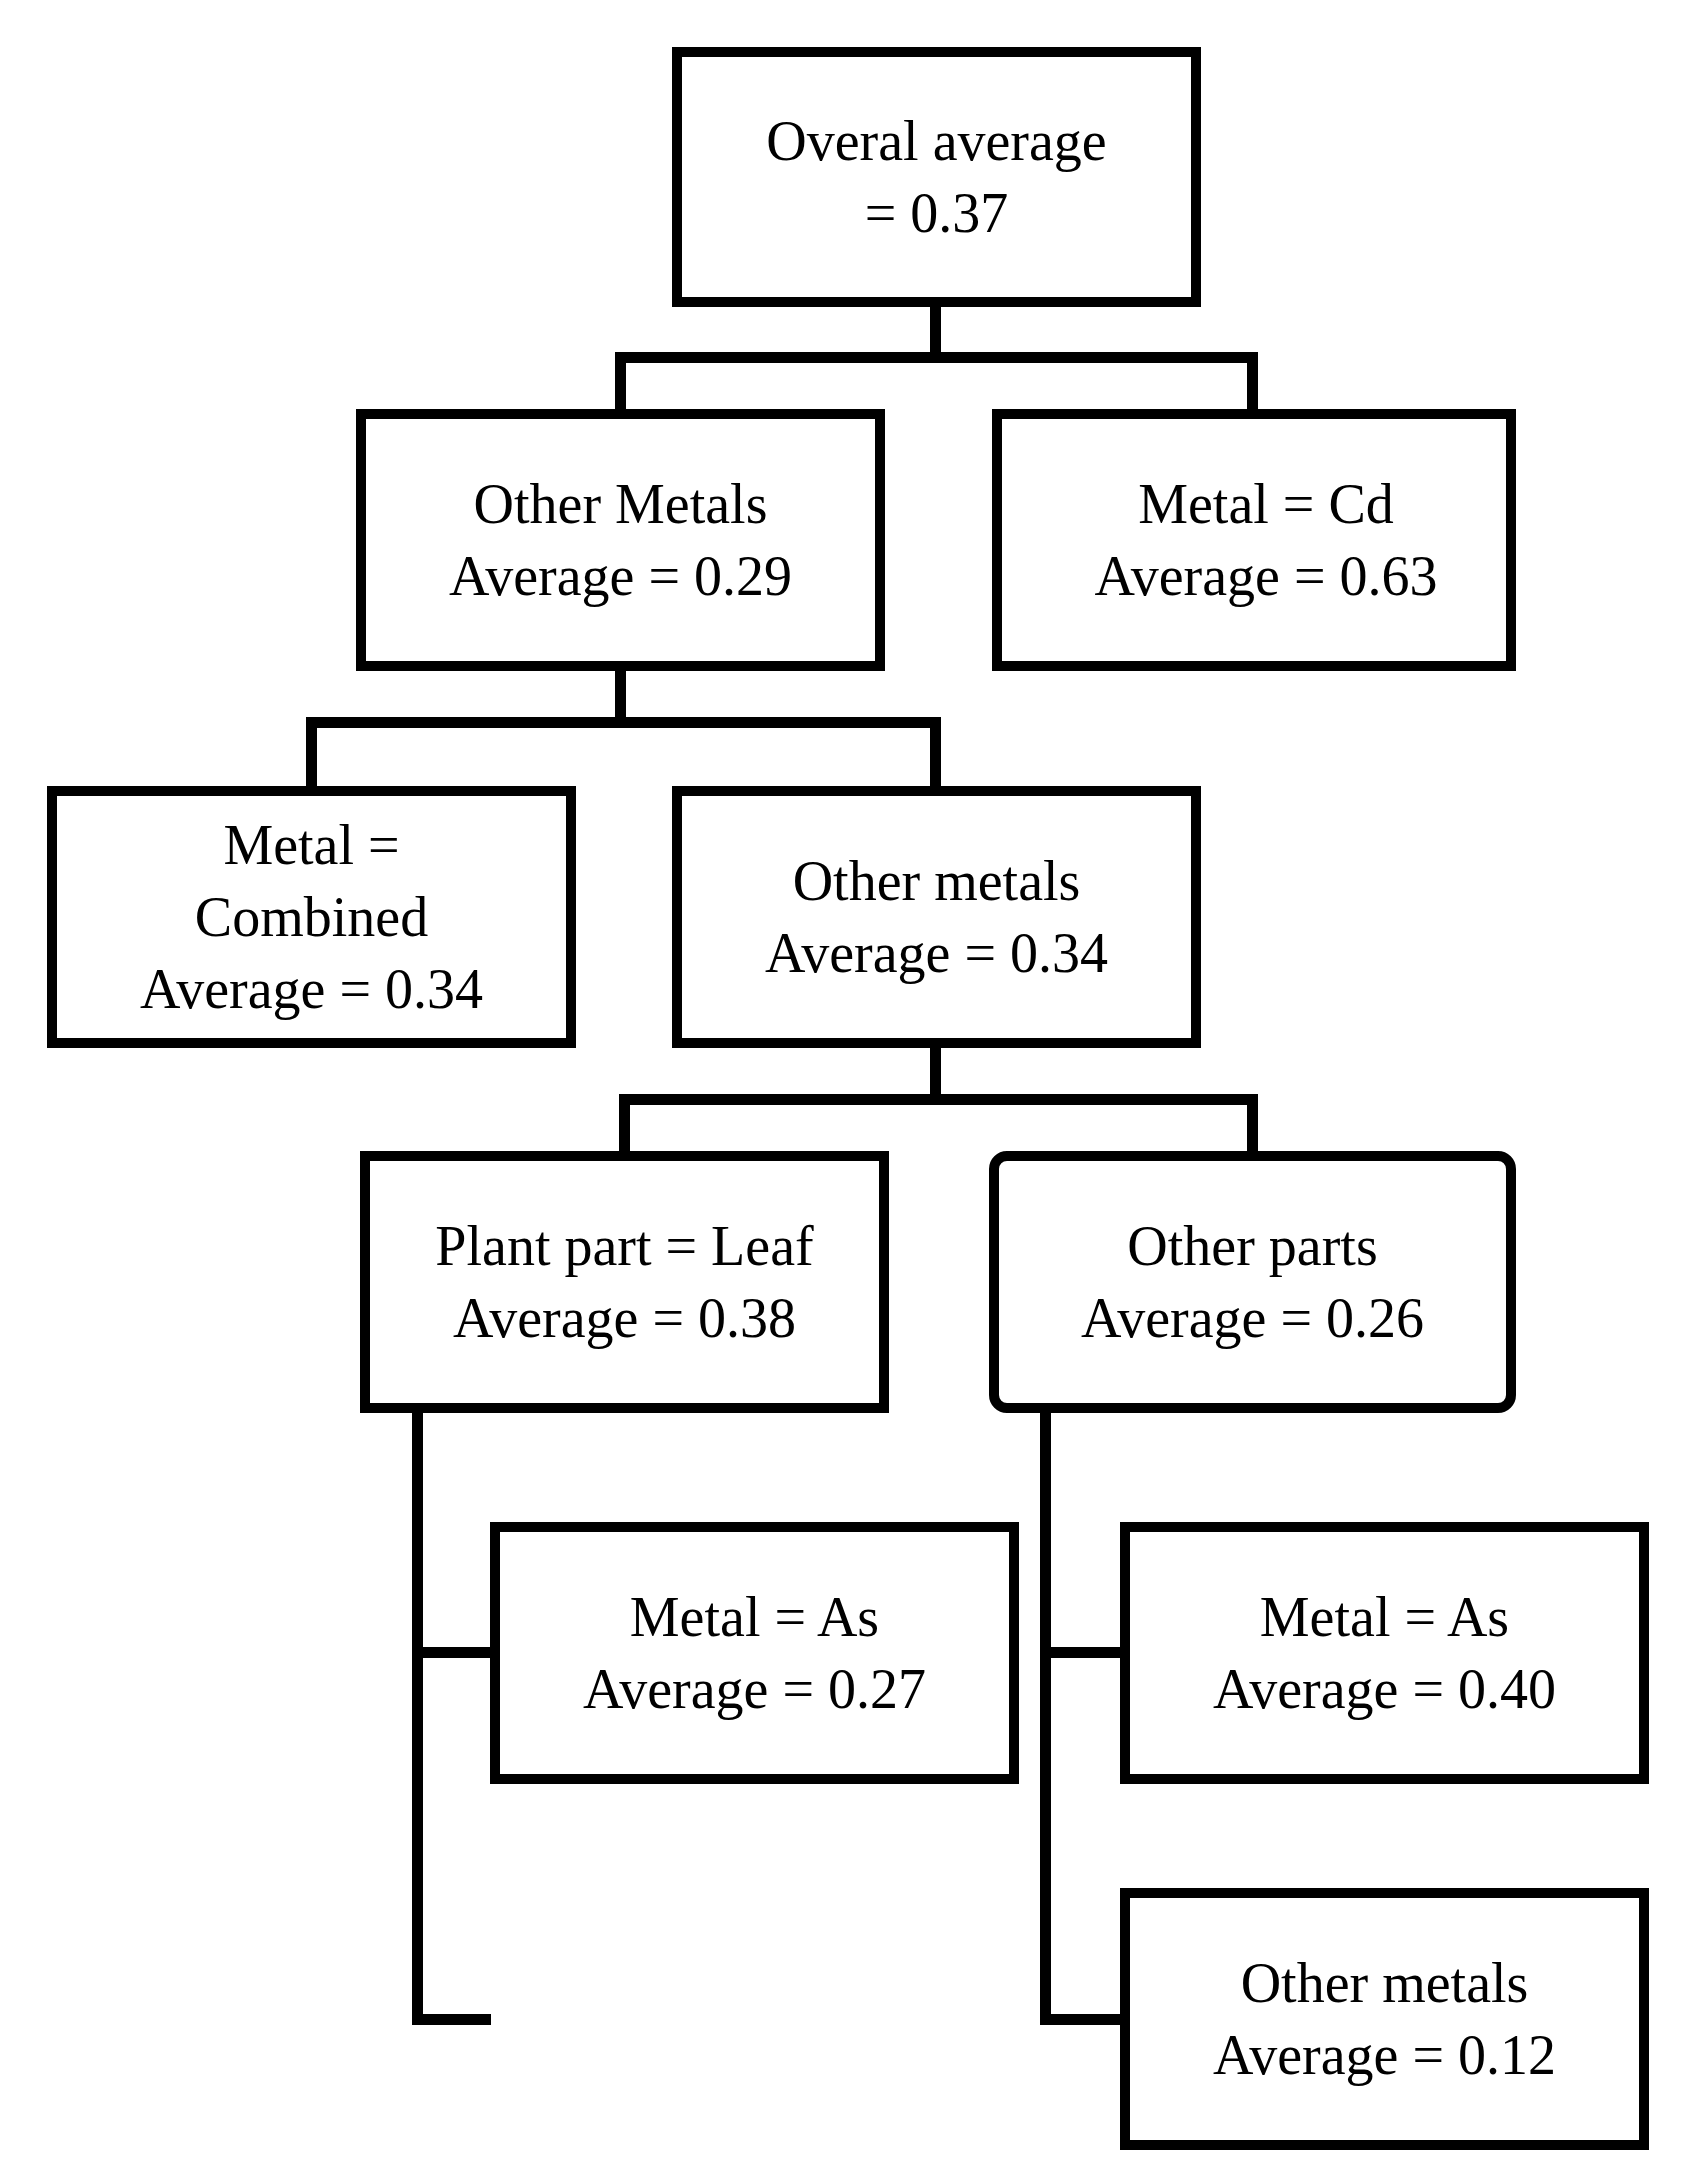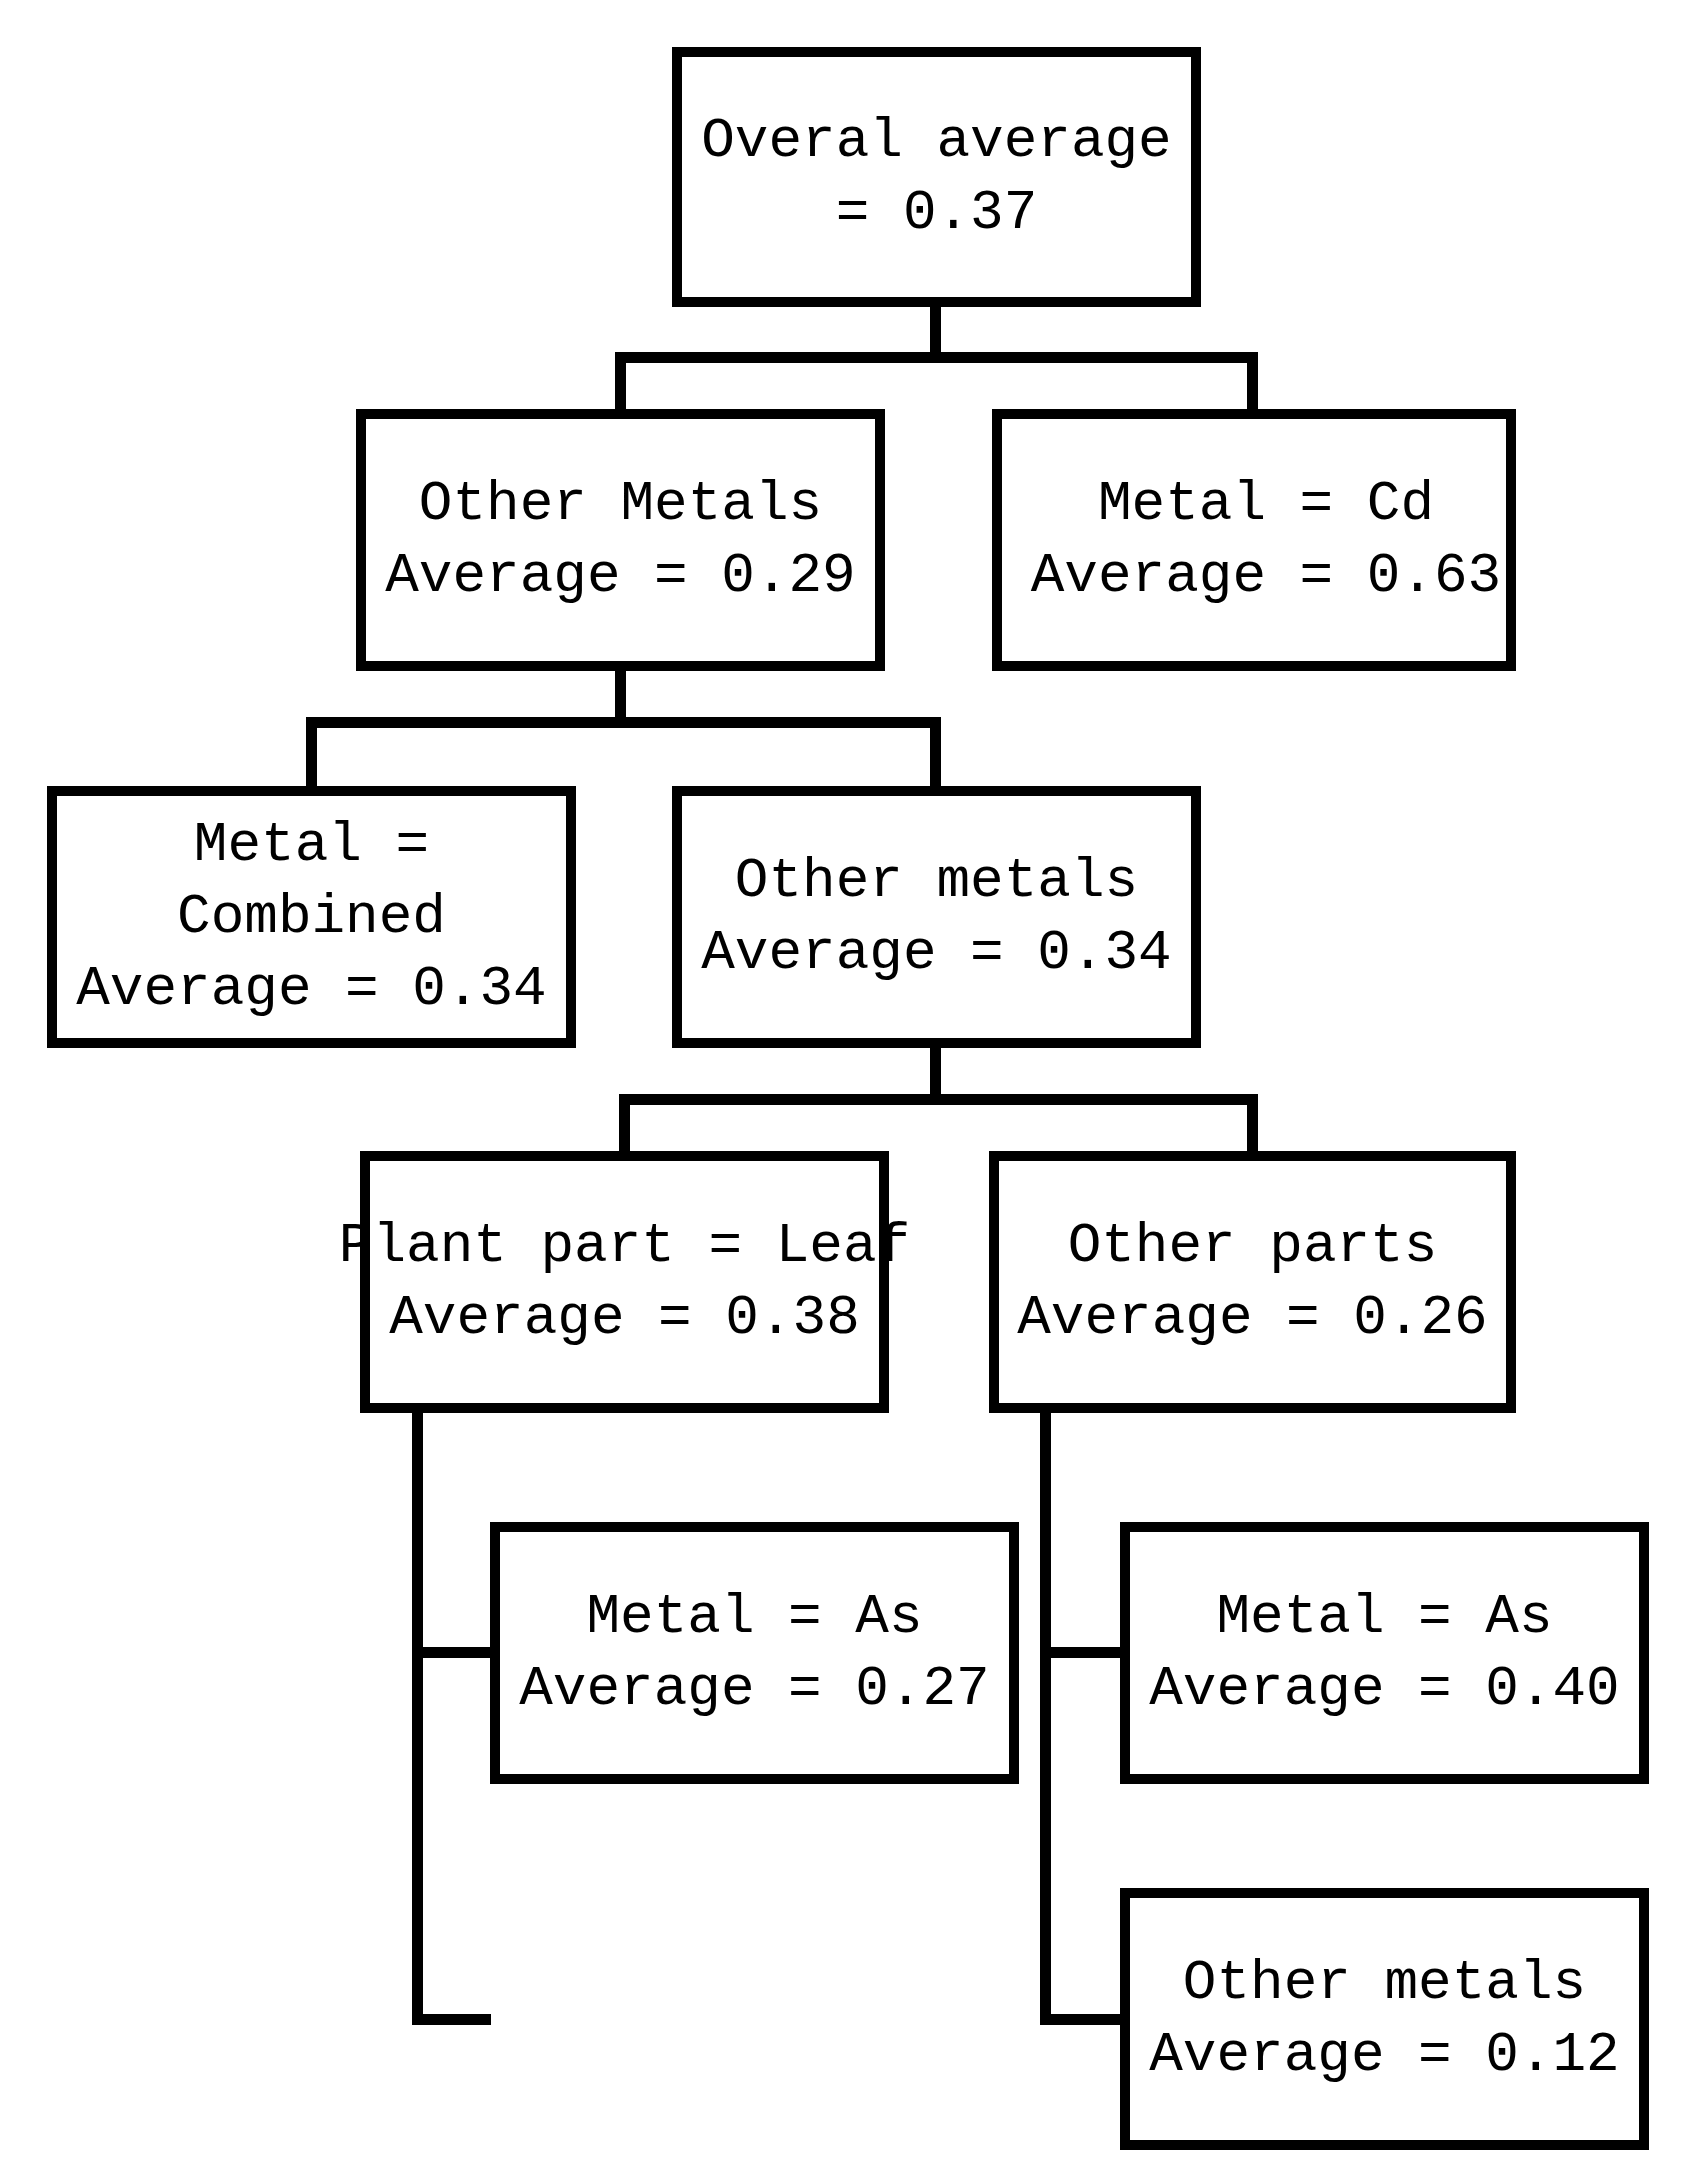--- a/index.html
+++ b/index.html
@@ -5,21 +5,21 @@
   html, body {
     margin: 0;
     padding: 0;
     background: #ffffff;
   }
   .canvas {
     position: relative;
     width: 1372px;
     height: 2183px;
     background: #ffffff;
-    font-family: Liberation Mono, monospace;
+    font-family: Liberation Serif, serif;
     color: #000000;
   }
   .node {
     position: absolute;
     box-sizing: border-box;
     border: 10.6px solid #000000;
     background: #ffffff;
     display: flex;
     align-items: center;
     justify-content: center;
@@ -49,21 +49,21 @@
 Average = 0.63</div>
 
   <div class="node" style="left:47px; top:786px; width:529px; height:262px;">Metal =
 Combined
 Average = 0.34</div>
   <div class="node" style="left:672px; top:786px; width:529px; height:262px;">Other metals
 Average = 0.34</div>
 
   <div class="node" style="left:360px; top:1151px; width:529px; height:262px;">Plant part = Leaf
 Average = 0.38</div>
-  <div class="node" style="left:989px; top:1151px; width:527px; height:262px;">Other parts
+  <div class="node" style="left:989px; top:1151px; width:527px; height:262px;border-radius:18px;">Other parts
 Average = 0.26</div>
 
   <div class="node" style="left:490px; top:1522px; width:529px; height:262px;">Metal = As
 Average = 0.27</div>
   <div class="node" style="left:1120px; top:1522px; width:529px; height:262px;">Metal = As
 Average = 0.40</div>
   <div class="node" style="left:1120px; top:1888px; width:529px; height:262px;">Other metals
 Average = 0.12</div>
 
   <div>

